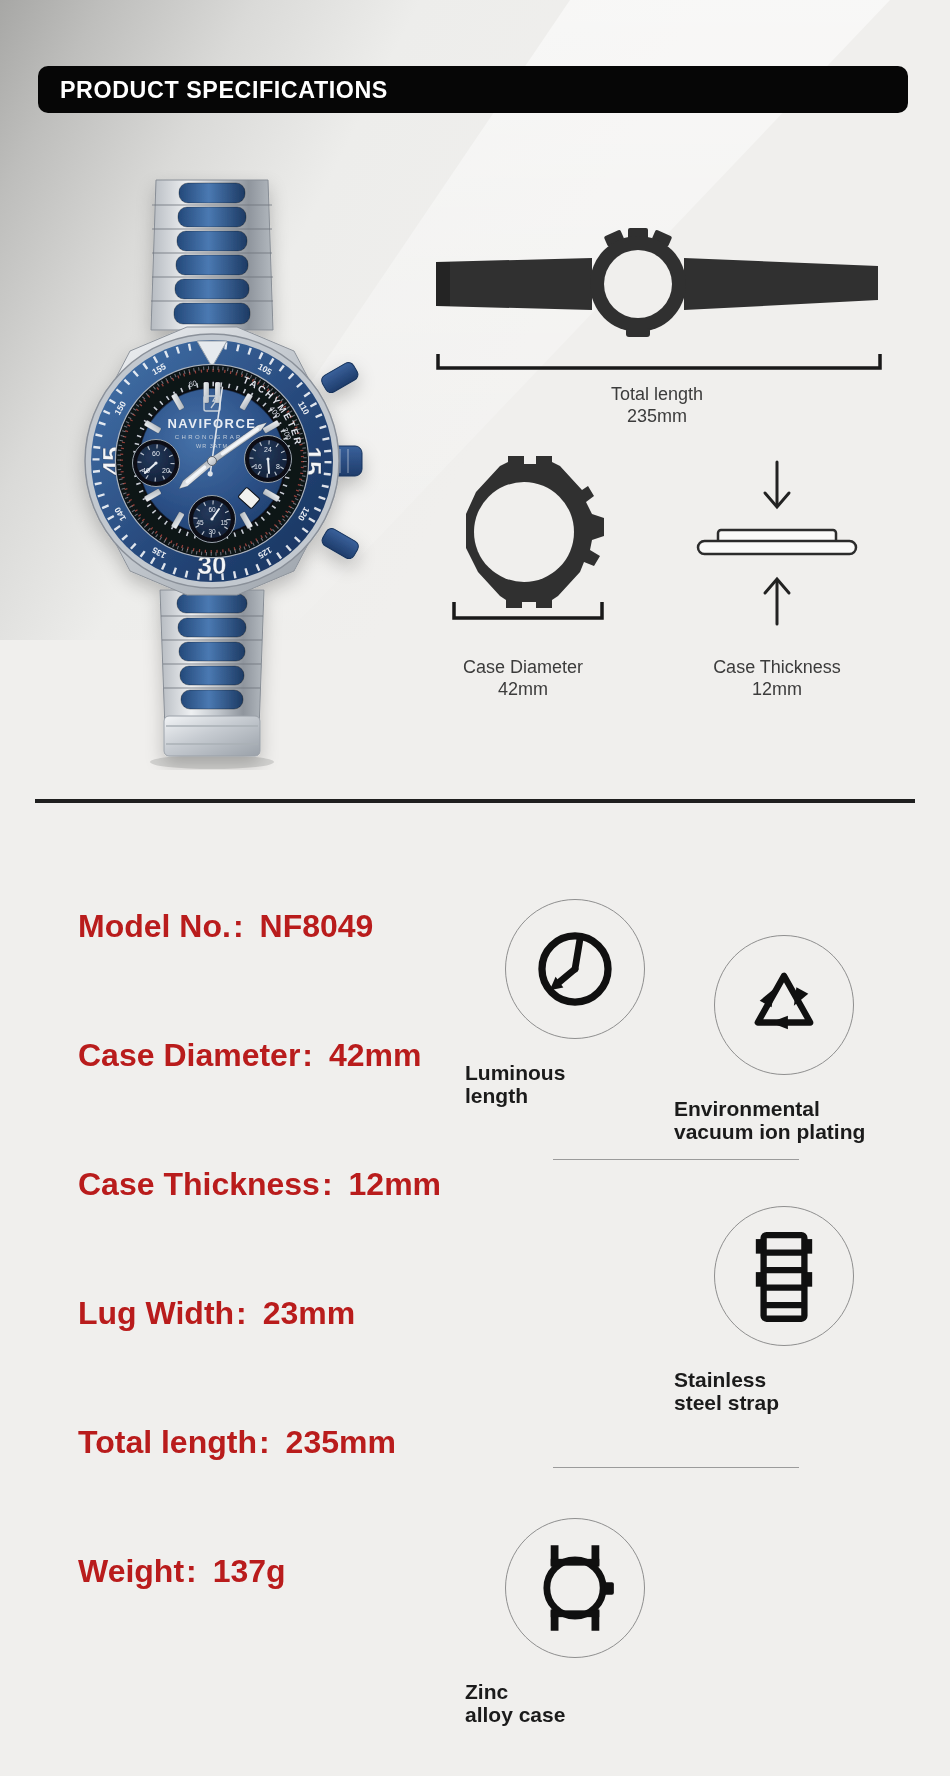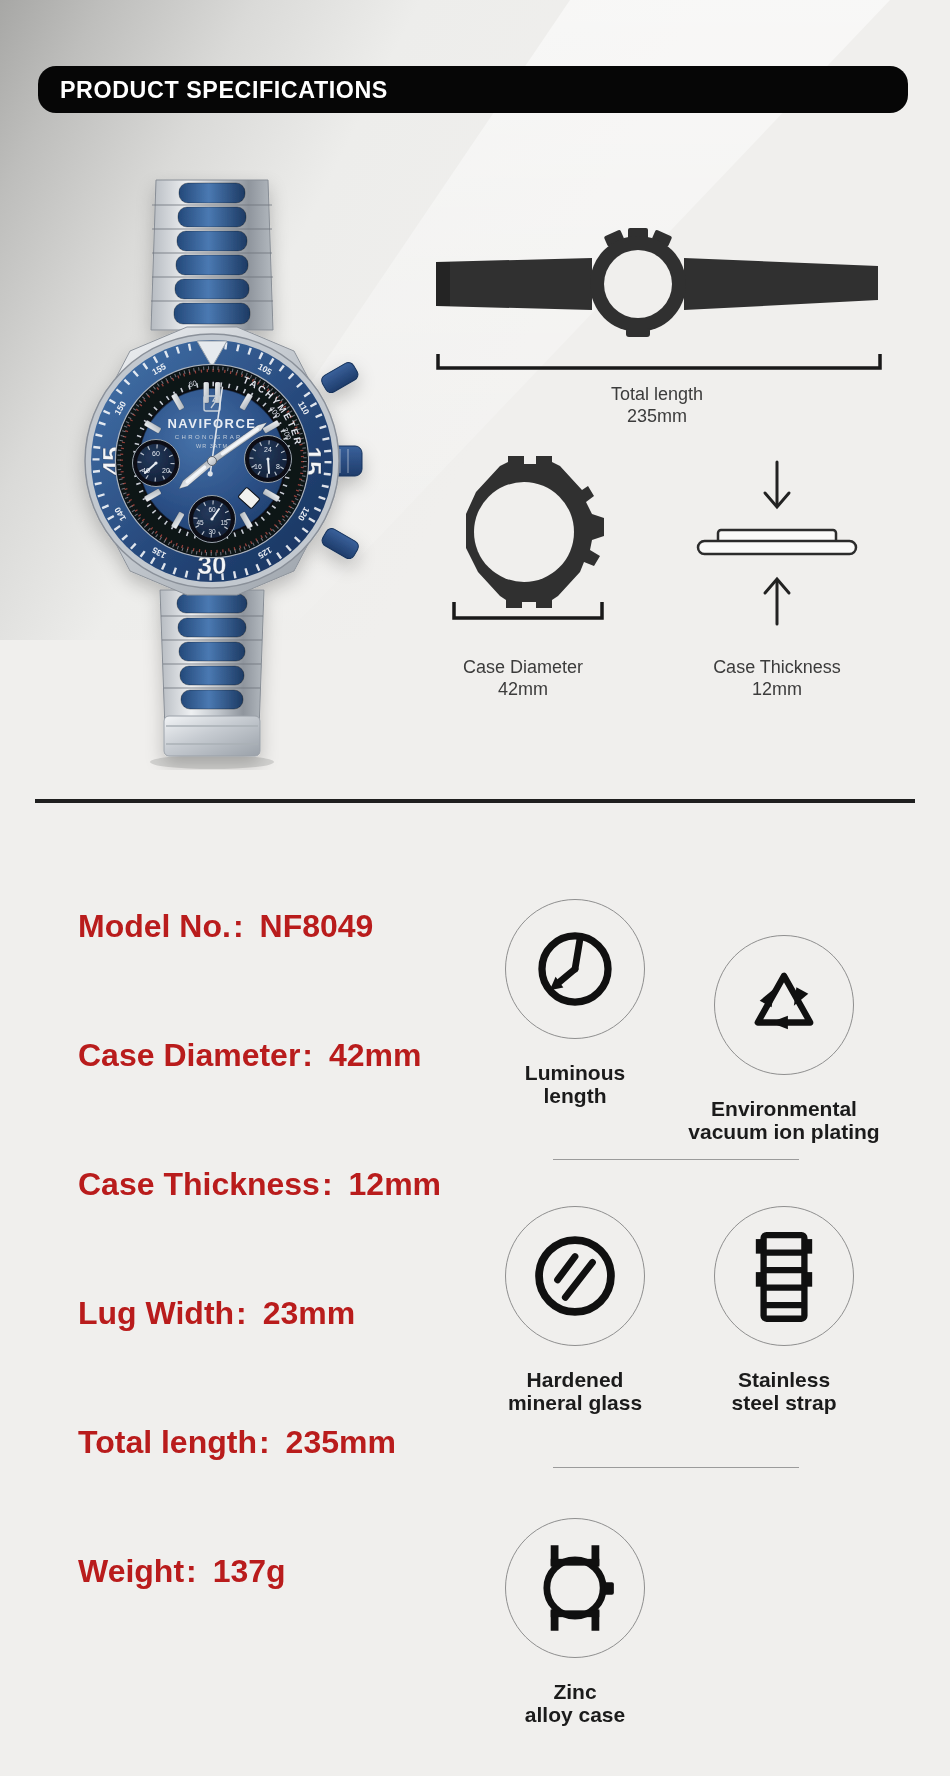--- a/index.html
+++ b/index.html
@@ -5,31 +5,31 @@
   html,body{margin:0;padding:0;background:#e4e4e2;}
   *{box-sizing:border-box;}
   .page{position:relative;width:950px;height:1776px;margin:0 auto;background:#f0efed;
         overflow:hidden;font-family:"Liberation Sans",sans-serif;}
   .bg-grad{position:absolute;top:0;left:0;width:950px;height:640px;
         background:linear-gradient(117deg,#a7a7a5 0%,#bebebc 8%,#dadad8 20%,#ededeb 33%,#f0efed 55%,#f0efed 100%);}
   .bg-streak{position:absolute;top:0;left:0;width:950px;height:620px;
         background:linear-gradient(to bottom,rgba(255,255,255,.55),rgba(255,255,255,.05));
         clip-path:polygon(570px 0px,890px 0px,300px 620px,150px 620px);}
   .banner{position:absolute;left:38px;top:66px;width:870px;height:47px;background:#060606;
-        border-radius:18px;display:flex;align-items:center;padding-left:22px;}
+        border-radius:10px;display:flex;align-items:center;padding-left:22px;}
   .banner h1{margin:0;color:#fff;font-size:24px;font-weight:700;letter-spacing:.6px;
         transform:scaleX(.97);transform-origin:left center;}
   .watch-svg{position:absolute;left:40px;top:170px;width:340px;height:600px;}
   .diag{position:absolute;}
   .dlabel{position:absolute;width:200px;text-align:center;color:#3c3c3c;font-size:18px;line-height:22px;}
   .divider{position:absolute;left:35px;top:799px;width:880px;height:3.5px;background:#1f1f1f;}
   .specs{position:absolute;left:78px;top:904px;}
   .spec-row{height:44px;line-height:44px;margin-bottom:85px;font-size:32px;font-weight:700;color:#b91c1c;white-space:nowrap;}
   .spec-colon{margin-left:2px;margin-right:16px;}
-  .feature{position:absolute;width:220px;text-align:center;}
+  .feature{position:absolute;width:220px;}
   .fcircle{width:140px;height:140px;border:1.5px solid #8f8f8f;border-radius:50%;margin:0 auto;
         display:flex;align-items:center;justify-content:center;background:transparent;}
   .fcircle svg{width:136px;height:136px;}
   .flabel{margin-top:22px;font-size:21px;font-weight:700;color:#1b1b1b;line-height:23px;}
   .thin-div{position:absolute;left:553px;width:246px;height:1px;background:#9b9b9b;}
   svg text{font-family:"Liberation Sans",sans-serif;}
 </style>
 </head>
 <body>
 
@@ -403,33 +403,20 @@
       </svg>
     </div>
     <div class="flabel">
       <div>Environmental</div>
       <div>vacuum ion plating</div>
     </div>
   </div>
 
   <div class="thin-div" style="top:1159px"></div>
 
-  <div class="feature" style="left:465px;top:1206px">
-    <div class="fcircle">
-      <svg viewBox="0 0 140 140">
-        <circle cx="70" cy="70" r="37" fill="none" stroke="#101010" stroke-width="8"></circle>
-        <line x1="52" y1="74" x2="70" y2="50" stroke="#101010" stroke-width="7" stroke-linecap="round"></line>
-        <line x1="60" y1="92" x2="88" y2="56" stroke="#101010" stroke-width="7" stroke-linecap="round"></line>
-      </svg>
-    </div>
-    <div class="flabel">
-      <div>Hardened</div>
-      <div>mineral glass</div>
-    </div>
-  </div>
 
   <div class="feature" style="left:674px;top:1206px">
     <div class="fcircle">
       <svg viewBox="0 0 140 140">
         <rect x="49" y="28" width="42" height="86" rx="3" fill="none" stroke="#101010" stroke-width="6.5"></rect>
         <g stroke="#101010" stroke-width="6.5">
           <line x1="49" y1="46" x2="91" y2="46"></line>
             <line x1="49" y1="64" x2="91" y2="64"></line>
           <line x1="49" y1="82" x2="91" y2="82"></line>
             <line x1="49" y1="100" x2="91" y2="100"></line>

